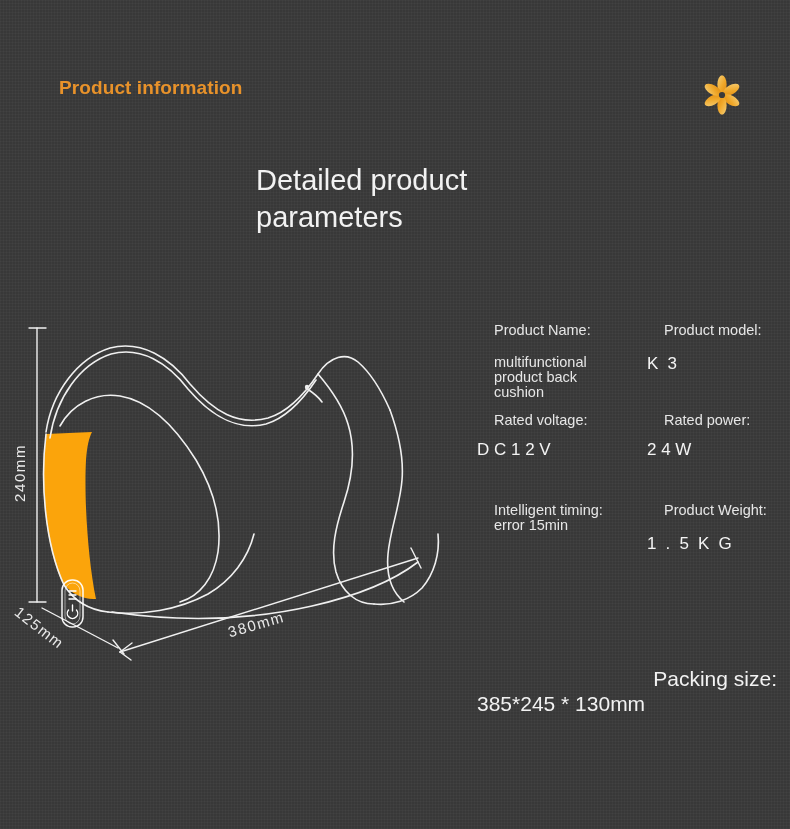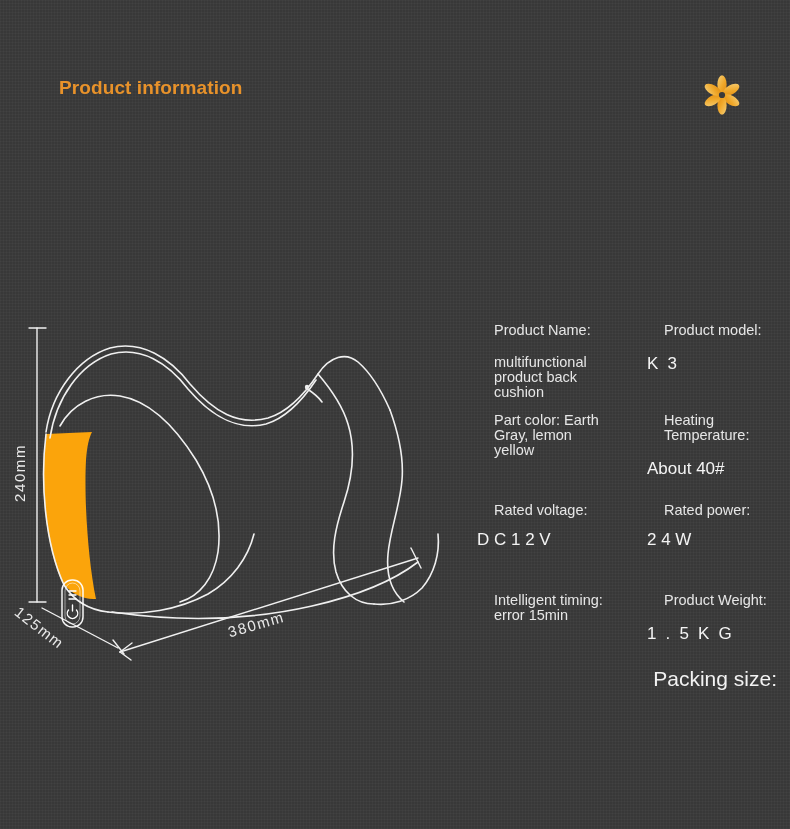--- a/index.html
+++ b/index.html
@@ -204,20 +204,21 @@
           <ellipse cx="0" cy="-10.5" rx="4.6" ry="9.2" fill="url(#petalGrad)" transform="rotate(120)"></ellipse>
           <ellipse cx="0" cy="-10.5" rx="4.6" ry="9.2" fill="url(#petalGrad)" transform="rotate(180)"></ellipse>
           <ellipse cx="0" cy="-10.5" rx="4.6" ry="9.2" fill="url(#petalGrad)" transform="rotate(240)"></ellipse>
           <ellipse cx="0" cy="-10.5" rx="4.6" ry="9.2" fill="url(#petalGrad)" transform="rotate(300)"></ellipse>
         </g>
         <circle cx="0" cy="0" r="3.1" fill="#3a3a3a"></circle>
       </g>
     </svg>
   </div>
 
+  <h1 id="main-title">Detailed product parameters</h1>
 
   <div id="product-figure">
     <svg viewBox="0 0 450 370" width="450" height="370" aria-hidden="true">
       <g fill="none" stroke="#f0f0f0" stroke-width="1.6" stroke-linecap="round" stroke-linejoin="round">
 
         <g stroke-width="1.4">
           <line x1="37" y1="28" x2="37" y2="302"></line>
           <line x1="29" y1="28" x2="46" y2="28"></line>
           <line x1="29" y1="302" x2="46" y2="302"></line>
         </g>
@@ -292,29 +293,20 @@
       <div class="spec-cell col-left">
         <span class="spec-label">Product Name:</span>
         <span class="spec-label">multifunctional product back cushion</span>
       </div>
       <div class="spec-cell col-right">
         <span class="spec-label">Product model:</span>
         <span class="spec-value spaced">K 3</span>
       </div>
     </div>
 
-    <div class="spec-row">
-      <div class="spec-cell col-left">
-        <span class="spec-label">Part color: Earth Gray, lemon yellow</span>
-      </div>
-      <div class="spec-cell col-right">
-        <span class="spec-label">Heating Temperature:</span>
-        <span class="spec-value">About 40#</span>
-      </div>
-    </div>
 
     <div class="spec-row">
       <div class="spec-cell col-left">
         <span class="spec-label">Rated voltage:</span>
         <span class="spec-value overlap">D C 1 2 V</span>
       </div>
       <div class="spec-cell col-right">
         <span class="spec-label">Rated power:</span>
         <span class="spec-value overlap">2 4 W</span>
       </div>
@@ -326,16 +318,17 @@
       </div>
       <div class="spec-cell col-right">
         <span class="spec-label">Product Weight:</span>
         <span class="spec-value spaced">1 . 5 K G</span>
       </div>
     </div>
   </div>
 
   <div id="packing-block">
     <span id="packing-label">Packing size:</span>
+    <span id="packing-value">385*245 * 130mm</span>
   </div>
 
 
 </div>
 
 </body></html>

